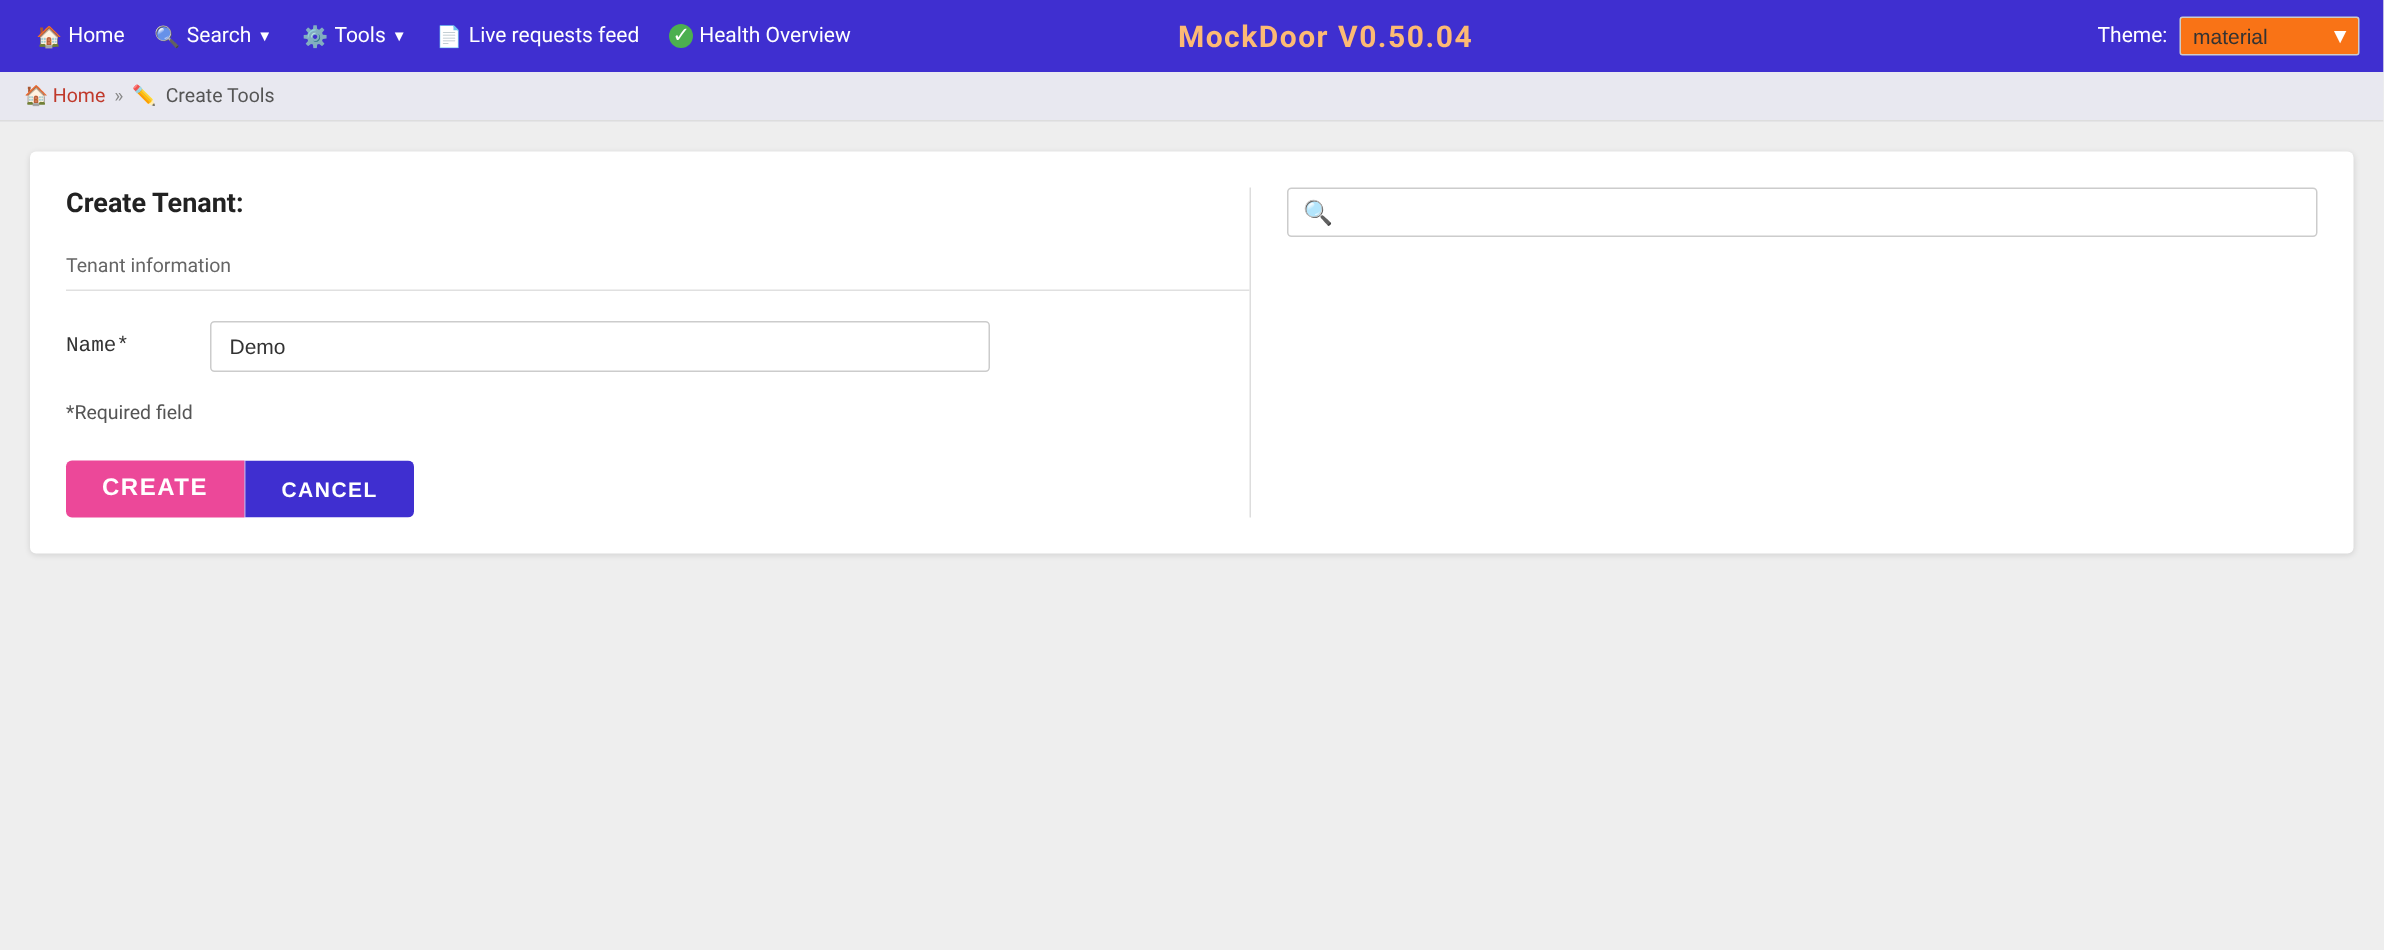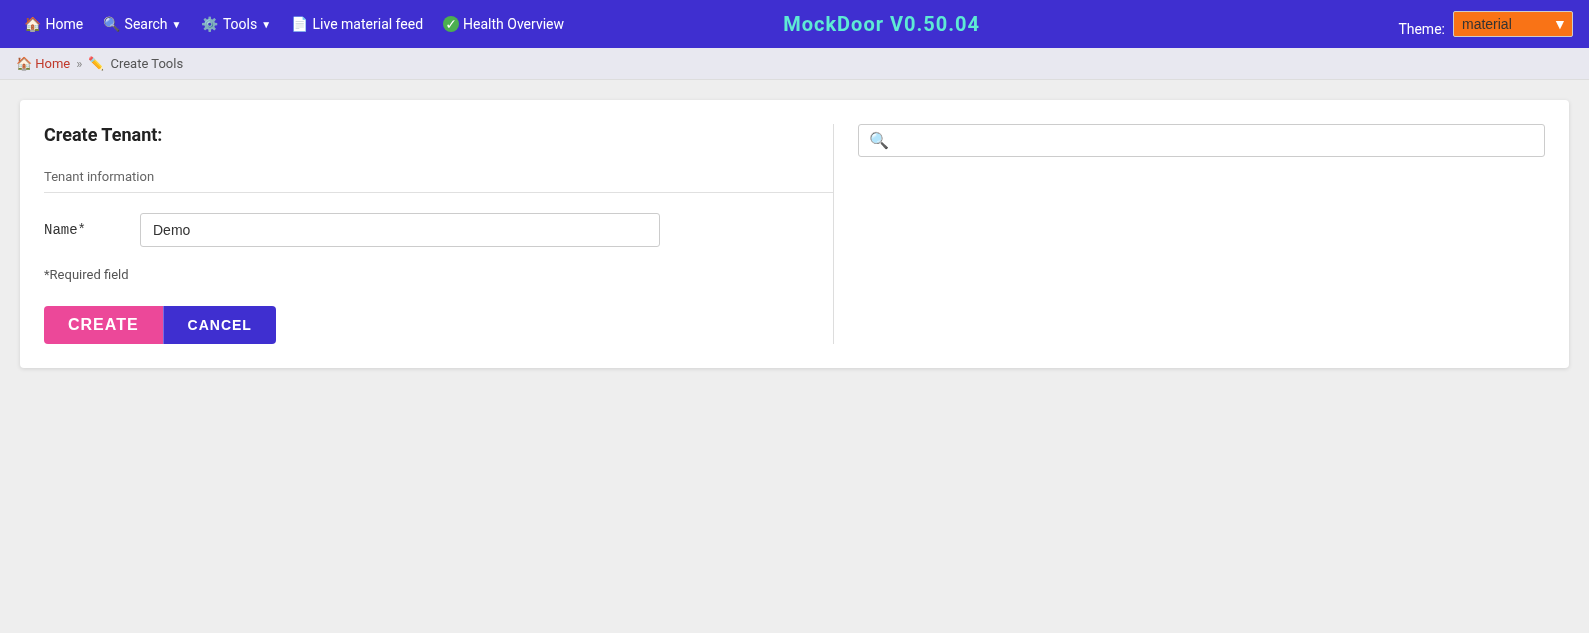--- a/index.html
+++ b/index.html
@@ -33,25 +33,25 @@
       height: 48px;
       cursor: pointer;
       white-space: nowrap;
     }
     .nav-icon { font-size: 16px; }
     .nav-title {
       margin: 0 auto;
       font-size: 20px;
       font-weight: bold;
       letter-spacing: 1px;
-      color: #5eead4;
+      color: #fdba74;
     }
     .nav-theme {
       display: flex;
-      align-items: flex-end;
+      align-items: center;
       gap: 8px;
       color: white;
       font-size: 14px;
       margin-left: auto;
     }
     .theme-select {
       background: #f97316;
       color: #333;
       border: 1px solid #ccc;
       padding: 4px 24px 4px 8px;
@@ -254,21 +254,21 @@
   </div>
 
   <div class="nav-item">
     <span class="nav-icon">⚙️</span>
     <span>Tools</span>
     <span style="font-size:10px;">▼</span>
   </div>
 
   <div class="nav-item">
     <span class="nav-icon">📄</span>
-    <span>Live material feed</span>
+    <span>Live requests feed</span>
   </div>
 
   <div class="nav-item">
     <span class="check-circle">✓</span>
     <span>Health Overview</span>
   </div>
 
   <div class="nav-title">MockDoor V0.50.04</div>
 
   <div class="nav-theme">

